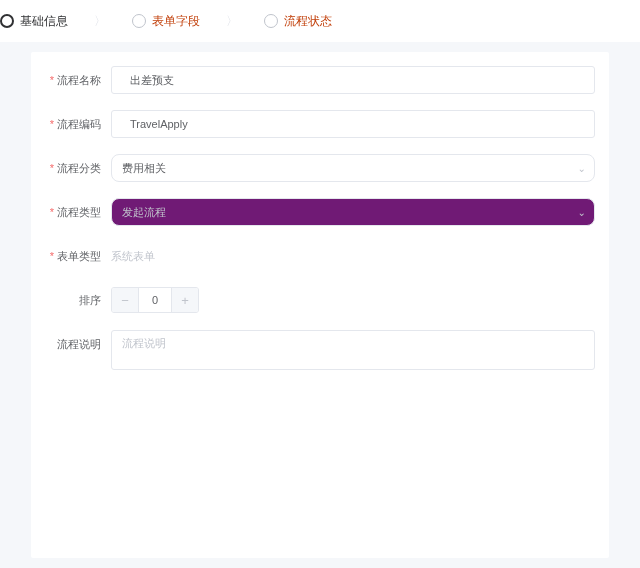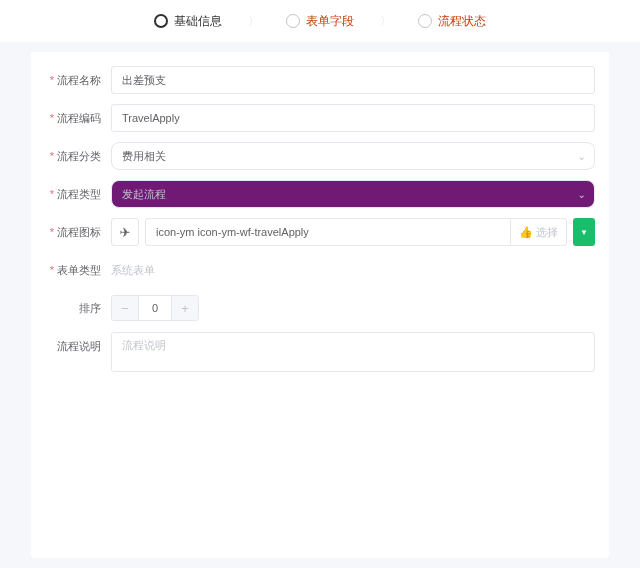--- a/index.html
+++ b/index.html
@@ -1,28 +1,28 @@
 <!DOCTYPE html>
 <html><head>
 <meta charset="utf-8">
 <style>
 *{box-sizing:border-box;margin:0;padding:0;font-family:-apple-system,BlinkMacSystemFont,"PingFang SC","Microsoft YaHei",sans-serif}
 body{background:#f5f7fa;width:640px;height:568px;overflow:hidden}
-.steps{height:42px;display:flex;justify-content:center;align-items:center;gap:26px;background:#fff;font-size:12px}
+.steps{height:42px;display:flex;align-items:center;gap:26px;background:#fff;font-size:12px}
 .step{display:flex;align-items:center;gap:6px;color:#c2410c}
 .step.active{color:#303133;font-weight:500}
 .step-circle{width:14px;height:14px;border:1.8px solid #c0c4cc;border-radius:50%;display:inline-block}
 .step.active .step-circle{border-color:#303133;border-width:2px}
 .chev{color:#dcdfe6;font-size:12px}
 .card{background:#fff;margin:10px 31px 0 31px;height:506px;padding:14px 14px;border-radius:2px}
-.row{display:flex;align-items:center;margin-bottom:10px}
+.row{display:flex;align-items:center;margin-bottom:16px}
 .label{width:56px;text-align:right;font-size:11px;color:#606266;line-height:28px;flex-shrink:0;white-space:nowrap}
 .req::before{content:"* ";color:#f56c6c}
 .control{flex:1;margin-left:10px;min-width:0}
-.inp{width:100%;height:28px;border:1px solid #e4e7ed;border-radius:3px;padding:0 10px;font-size:11px;color:#606266;outline:none;background:#fff}
+.inp{width:100%;height:28px;border:1px solid #e4e7ed;border-radius:3px;padding:0 18px;font-size:11px;color:#606266;outline:none;background:#fff}
 .inp::placeholder{color:#c0c4cc}
 .sel{width:100%;height:28px;border:1px solid #e4e7ed;border-radius:8px;padding:0 24px 0 10px;font-size:11px;color:#606266;background:#fff;position:relative;display:flex;align-items:center}
 .sel.disabled{background:#701a75;color:#c0c4cc;cursor:not-allowed}
 .sel-arrow{position:absolute;right:8px;color:#c0c4cc;font-size:10px;pointer-events:none}
 .icon-row{display:flex;gap:6px}
 .icon-preview{width:28px;height:28px;border:1px solid #e4e7ed;border-radius:3px;display:flex;align-items:center;justify-content:center;color:#606266;font-size:13px;flex-shrink:0}
 .icon-input{flex:1;height:28px;border:1px solid #e4e7ed;border-radius:3px;display:flex;align-items:center;font-size:11px;min-width:0}
 .icon-input input{flex:1;min-width:0;border:none;outline:none;padding:0 10px;font-size:11px;color:#606266;background:transparent}
 .icon-pick{padding:0 8px;border-left:1px solid #e4e7ed;height:100%;display:flex;align-items:center;gap:3px;color:#c0c4cc;font-size:11px;cursor:pointer;flex-shrink:0}
 .icon-dd{width:22px;height:28px;background:#19be6b;border-radius:3px;display:flex;align-items:center;justify-content:center;color:#fff;font-size:9px;cursor:pointer;flex-shrink:0}
@@ -81,38 +81,20 @@
   <div class="row">
     <div class="label req">流程类型</div>
     <div class="control">
       <div class="sel disabled">
         <span>发起流程</span>
         <span class="sel-arrow">⌄</span>
       </div>
     </div>
   </div>
 
-  <div class="row">
-    <div class="label req">流程图标</div>
-    <div class="control icon-row">
-      <div class="icon-preview">
-        <span>✈</span>
-      </div>
-      <div class="icon-input">
-        <input value="icon-ym icon-ym-wf-travelApply" style="">
-        <div class="icon-pick">
-          <span>👍</span>
-          <span>选择</span>
-        </div>
-      </div>
-      <div class="icon-dd">
-        <span>▾</span>
-      </div>
-    </div>
-  </div>
 
   <div class="row">
     <div class="label req">表单类型</div>
     <div class="control">
       <div class="sel disabled" style="border:none;background:transparent;padding-left:0">
         <span style="color:#c0c4cc">系统表单</span>
       </div>
     </div>
   </div>
 

